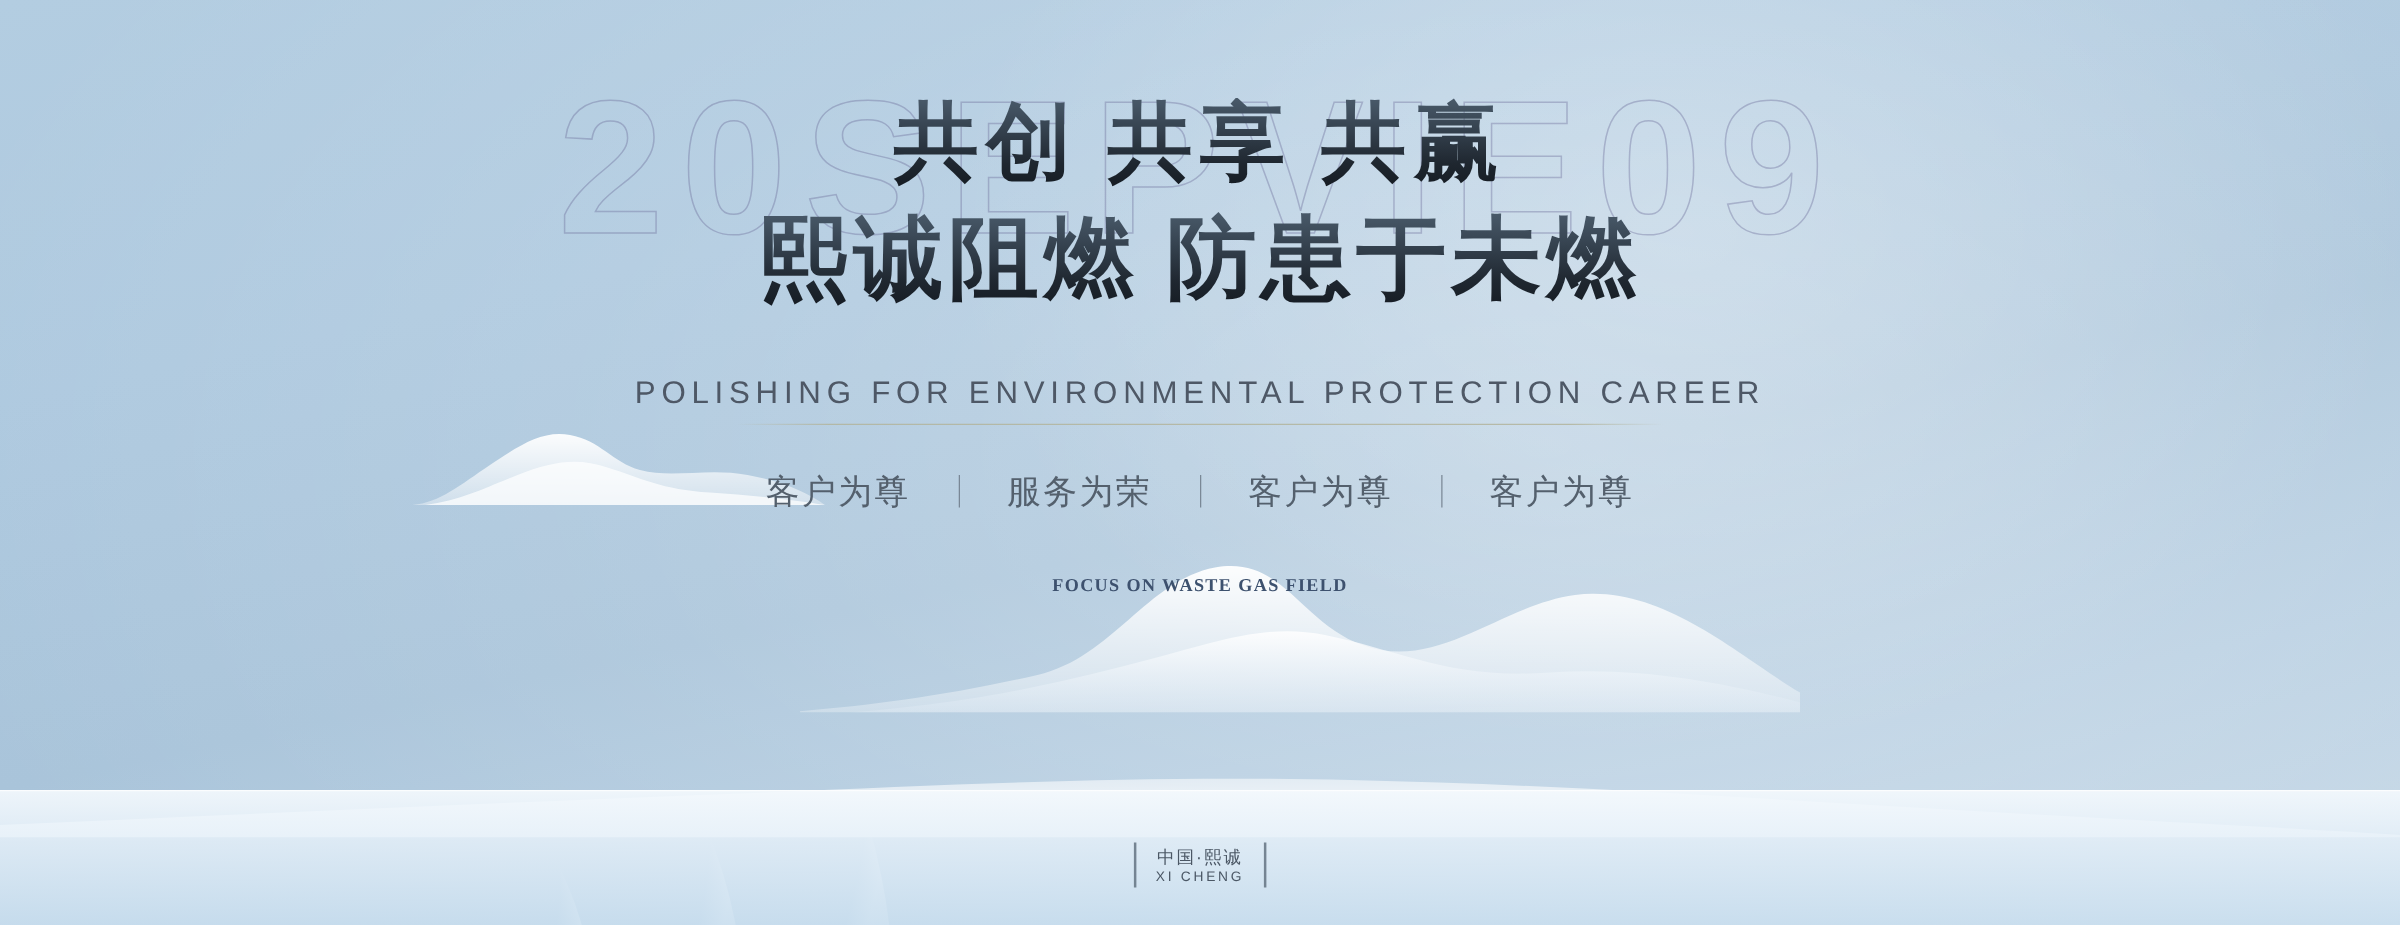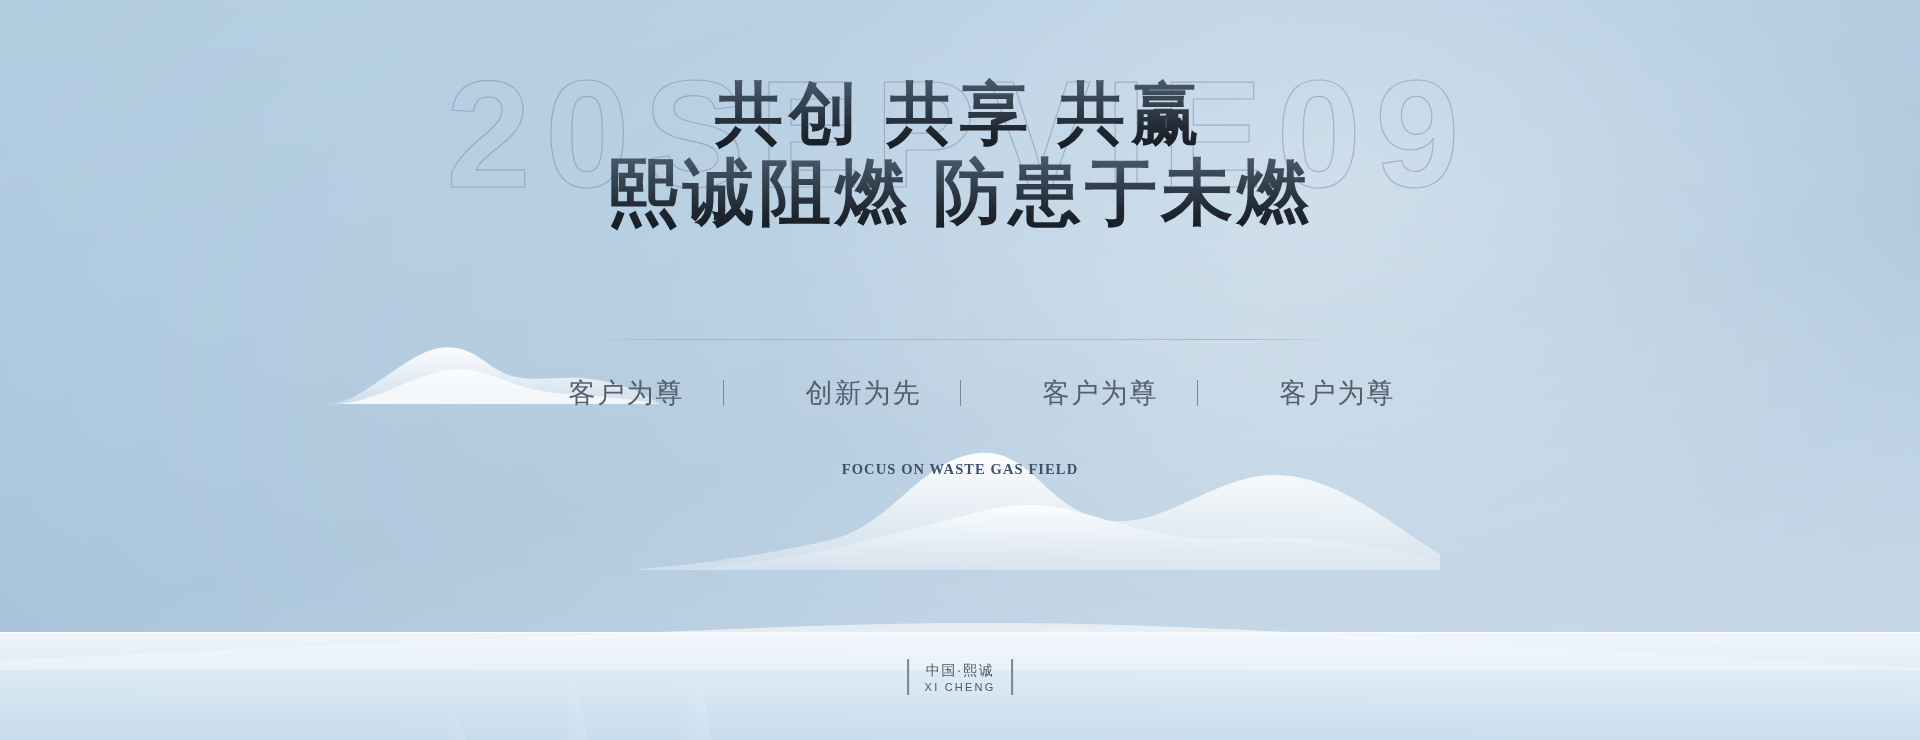--- a/index.html
+++ b/index.html
@@ -118,21 +118,21 @@
     font-weight:700;
     line-height:1.08;
     white-space:nowrap;
     background:linear-gradient(180deg,#4a5b6b 0%,#35424f 35%,#1f2730 72%,#151b22 100%);
     -webkit-background-clip:text;
     background-clip:text;
     color:transparent;
     text-shadow:none;
   }
   .headline-1 { font-size:68px; letter-spacing:6px; }
-  .headline-2 { font-size:72px; letter-spacing:4px; margin-top:4px; }
+  .headline-2 { font-size:72px; letter-spacing:4px; margin-top:18px; }
 
   
   .subtitle-en {
     position:absolute; left:0; right:0; top:300px;
     text-align:center;
     font-family:"Liberation Sans", sans-serif;
     font-size:25px;
     font-weight:400;
     letter-spacing:4.6px;
     color:#4e5866;
@@ -149,21 +149,21 @@
   
   .values-row {
     position:absolute; left:0; right:0; top:375px;
     display:flex; align-items:center; justify-content:center;
     font-family:"Liberation Sans", sans-serif;
     font-size:27px;
     color:#54606d;
     letter-spacing:2px;
     white-space:nowrap;
   }
-  .value-item { padding:0 0;margin-left:44px; }
+  .value-item { padding:0 0; }
   .value-sep {
     display:inline-block;
     width:1px; height:26px;
     background:#6d7a88;
     margin:0 38px;
     opacity:.85;
   }
 
   
   .micro-en {
@@ -176,21 +176,21 @@
     color:#3d516e;
     line-height:1.52;
     white-space:nowrap;
     margin-top:15px;
   }
 
   
   .footer-brand {
     position:absolute;
     left:50%; transform:translateX(-50%);
-    bottom:45px;
+    bottom:30px;
     display:flex; align-items:center; justify-content:center;
     gap:16px;
   }
   .footer-bar {
     width:1.5px; height:36px;
     background:#5d6c7b;
     opacity:.8;
   }
   .footer-text { text-align:center; color:#4b5765; }
   .footer-cn {
@@ -263,26 +263,27 @@
   </div>
 
   <div class="horizon"></div>
   <div class="horizon-line"></div>
 
   <div class="headline">
     <div class="headline-line headline-1">共创 共享 共赢</div>
     <div class="headline-line headline-2">熙诚阻燃 防患于未燃</div>
   </div>
 
+  <div class="subtitle-en">POLISHING FOR ENVIRONMENTAL PROTECTION CAREER</div>
   <div class="subtitle-rule"></div>
 
   <div class="values-row" id="values-row">
       <span class="value-item">客户为尊</span>
       <span class="value-sep"></span>
-      <span class="value-item">创新为先</span>
+      <span class="value-item">服务为荣</span>
       <span class="value-sep"></span>
       <span class="value-item">客户为尊</span>
       <span class="value-sep"></span>
       <span class="value-item">客户为尊</span>
     </div>
 
   <div class="micro-en">
     <div>FOCUS ON WASTE GAS FIELD</div>
   </div>
 

